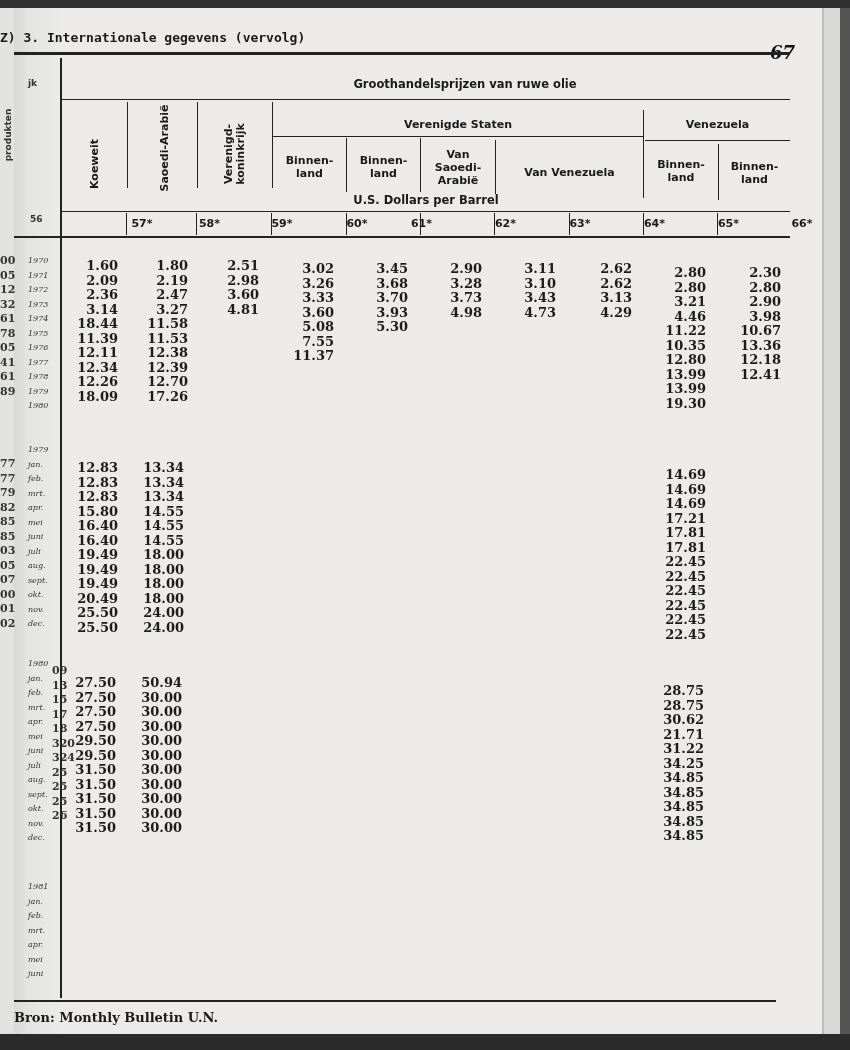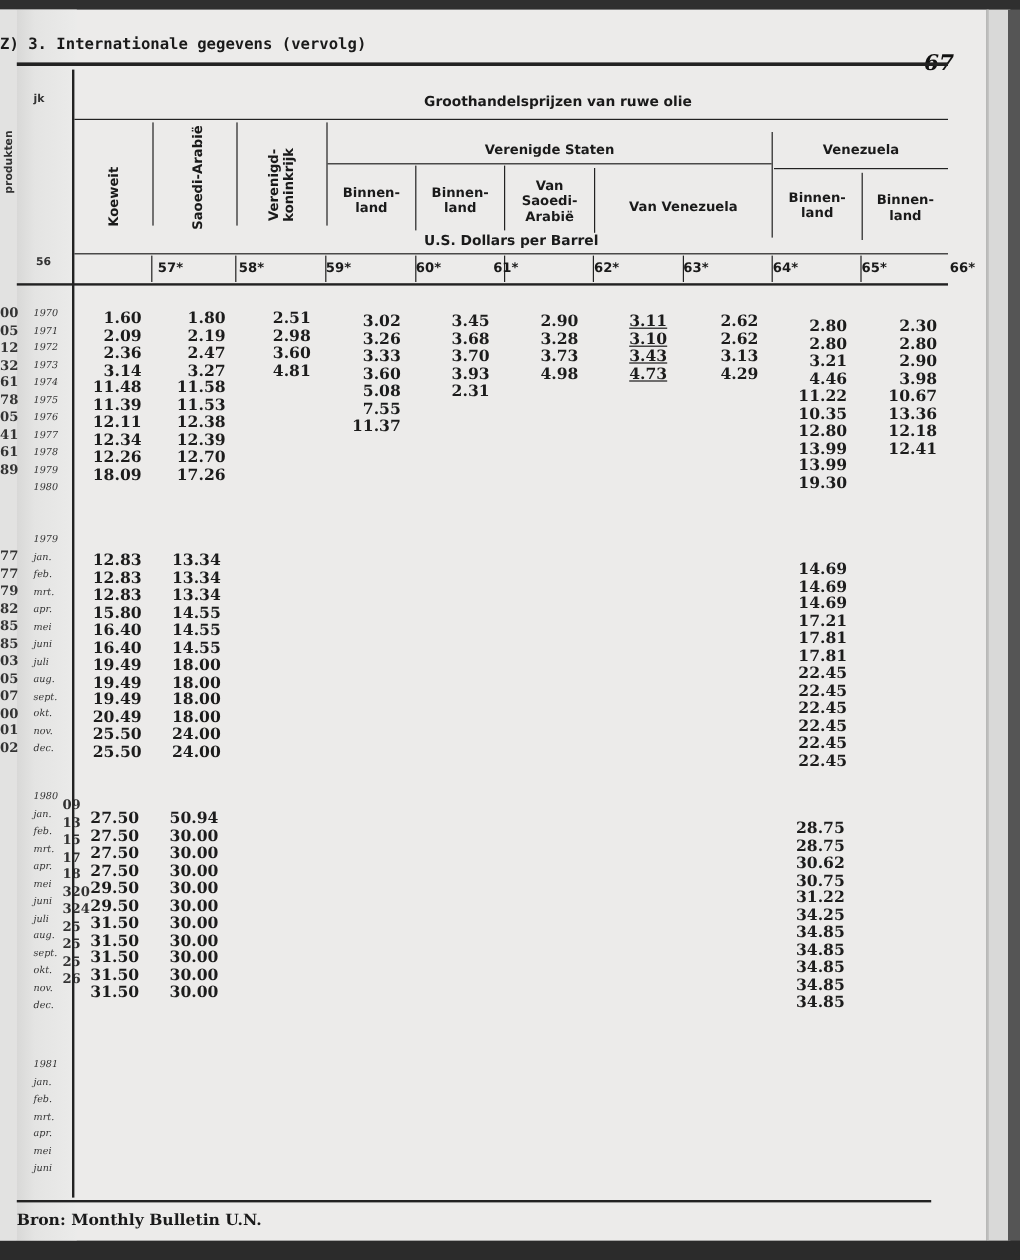--- a/index.html
+++ b/index.html
@@ -195,21 +195,21 @@
 <div class="colnum" style="left:495px;width:74px;">63*</div>
 <div class="colnum" style="left:570px;width:73px;">64*</div>
 <div class="colnum" style="left:644px;width:73px;">65*</div>
 <div class="colnum" style="left:718px;width:72px;">66*</div>
 
 <div class="col" style="left:70px;top:259px;width:48px;">
   <div>1.60</div>
     <div>2.09</div>
     <div>2.36</div>
     <div>3.14</div>
-    <div>11.48</div>
+    <div>18.44</div>
     <div>11.39</div>
     <div>12.11</div>
     <div>12.34</div>
     <div>12.26</div>
     <div>18.09</div>
 </div>
 <div class="col" style="left:140px;top:259px;width:48px;">
   <div>1.80</div>
     <div>2.19</div>
     <div>2.47</div>
@@ -234,29 +234,29 @@
     <div>3.60</div>
     <div>5.08</div>
     <div>7.55</div>
     <div>11.37</div>
 </div>
 <div class="col" style="left:364px;top:262px;width:44px;">
   <div>3.45</div>
     <div>3.68</div>
     <div>3.70</div>
     <div>3.93</div>
-    <div>2.31</div>
+    <div>5.30</div>
 </div>
 <div class="col" style="left:440px;top:262px;width:42px;">
   <div>2.90</div>
     <div>3.28</div>
     <div>3.73</div>
     <div>4.98</div>
 </div>
-<div class="col" style="left:514px;top:262px;width:42px;text-decoration:underline;">
+<div class="col" style="left:514px;top:262px;width:42px;">
   <div>3.11</div>
     <div>3.10</div>
     <div>3.43</div>
     <div>4.73</div>
 </div>
 <div class="col" style="left:590px;top:262px;width:42px;">
   <div>2.62</div>
     <div>2.62</div>
     <div>3.13</div>
     <div>4.29</div>
@@ -350,21 +350,21 @@
     <div>30.00</div>
     <div>30.00</div>
     <div>30.00</div>
     <div>30.00</div>
     <div>30.00</div>
 </div>
 <div class="col" style="left:658px;top:684px;width:46px;">
   <div>28.75</div>
     <div>28.75</div>
     <div>30.62</div>
-    <div>30.75</div>
+    <div>21.71</div>
     <div>31.22</div>
     <div>34.25</div>
     <div>34.85</div>
     <div>34.85</div>
     <div>34.85</div>
     <div>34.85</div>
     <div>34.85</div>
 </div>
 
 <div class="source">Bron: Monthly Bulletin U.N.</div>

